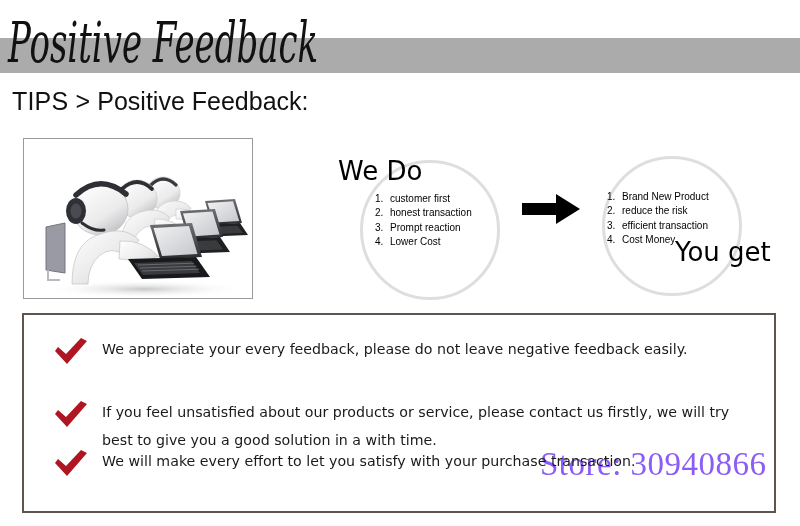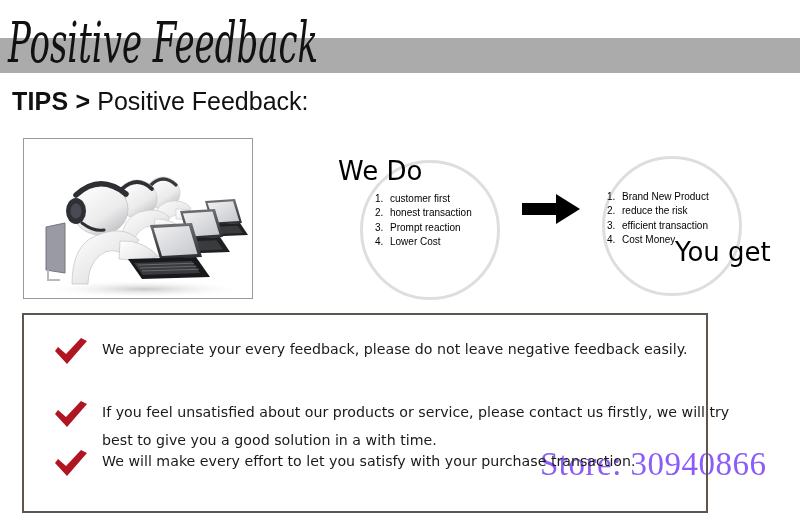--- a/index.html
+++ b/index.html
@@ -39,21 +39,21 @@
     position: absolute;
     left: 12px;
     top: 86px;
     font-family: "Liberation Sans", sans-serif;
     font-size: 25px;
     line-height: 30px;
     white-space: nowrap;
     color: #111;
   }
   #tips-heading .tips-strong {
-    font-weight: bold;
+    font-weight: normal;
     letter-spacing: 0.2px;
   }
   #tips-heading .tips-rest {
     font-weight: normal;
     margin-top: 24px;
   }
 
   
   #illustration {
     position: absolute;
@@ -155,21 +155,21 @@
     color: #8b5cf6;
     white-space: nowrap;
     letter-spacing: 0.5px;
   }
 
   
   #feedback-box {
     position: absolute;
     left: 22px;
     top: 313px;
-    width: 686px;
+    width: 754px;
     height: 200px;
     border: 2px solid #5d554e;
     box-sizing: border-box;
     background: transparent;
     padding-left: 34px;
   }
   .feedback-item {
     position: absolute;
     left: 30px;
     width: 700px;

